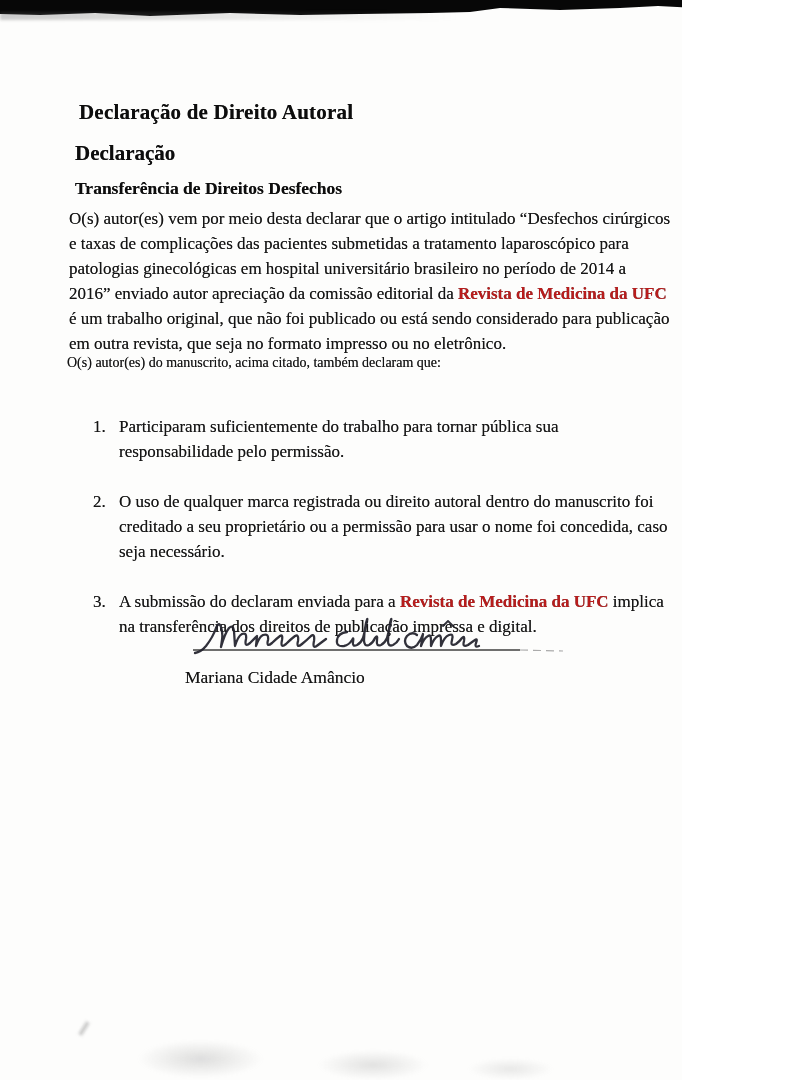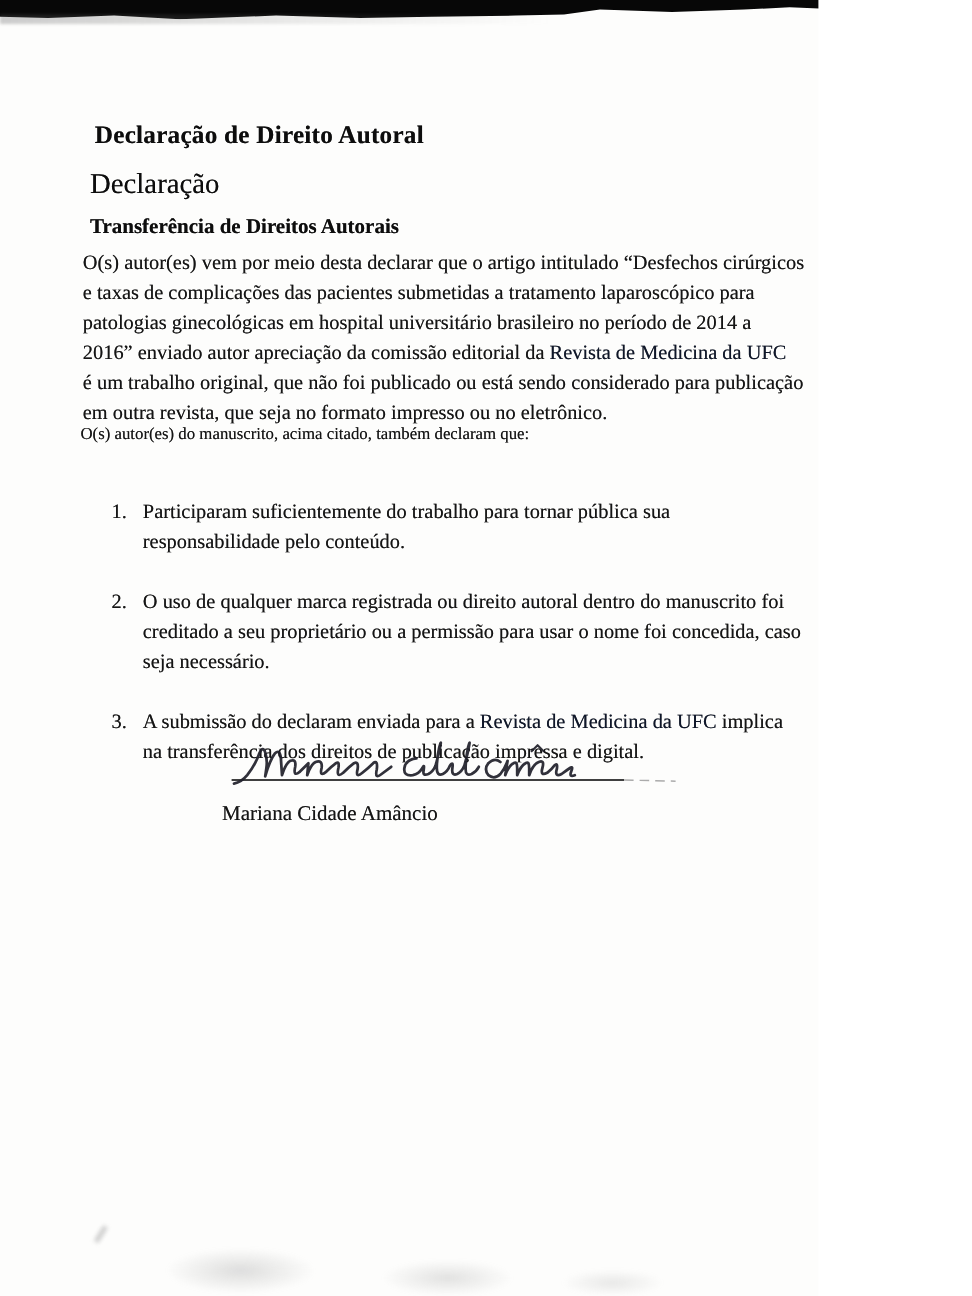--- a/index.html
+++ b/index.html
@@ -39,31 +39,31 @@
   .n3{left:468px;top:1058px;width:85px;height:22px;
       background:radial-gradient(closest-side,rgba(160,160,160,.22),rgba(160,160,160,0));}
   .n4{left:82px;top:1021px;width:4px;height:15px;background:rgba(140,140,140,.45);
       transform:rotate(32deg);}
   .n5{left:765px;top:886px;width:9px;height:9px;border-radius:50%;
       background:radial-gradient(closest-side,rgba(170,170,170,.55),rgba(170,170,170,0));}
   
   .blk{position:absolute;white-space:pre-line;
        text-shadow:0 0 .5px rgba(15,15,15,.65);}
   .h1{left:79px;top:100px;font-size:21px;font-weight:bold;letter-spacing:.2px;color:#0d0d0d;}
-  .h2a{left:75px;top:141px;font-size:24px;font-weight:normal;color:#0d0d0d;}
+  .h2a{left:75px;top:141px;font-size:21px;font-weight:bold;color:#0d0d0d;}
   .h2b{left:75px;top:178px;font-size:17.5px;font-weight:bold;color:#0d0d0d;}
   .p1{left:69px;top:206px;width:706px;font-size:17px;line-height:25px;}
   .p1 .u{text-underline-offset:2px;}
   .p2{left:67px;top:350px;width:700px;font-size:14px;line-height:25px;}
   .list{left:93px;top:389px;width:660px;font-size:17px;line-height:25px;}
   .li{display:flex;}
   .li-num{width:26px;flex:0 0 26px;white-space:pre-line;
           text-shadow:0 0 .5px rgba(15,15,15,.65);}
   .li-text{width:605px;white-space:pre-line;text-shadow:0 0 .5px rgba(15,15,15,.65);}
-  b{font-weight:normal;color:#0f172a;}
+  b{font-weight:bold;color:#b91c1c;}
   
   .sig{position:absolute;left:185px;top:606px;width:390px;height:64px;}
   .typed-name{position:absolute;left:185px;top:667px;width:390px;text-align:left;
               font-size:17.5px;text-shadow:0 0 .5px rgba(15,15,15,.6);}
 </style>
 </head>
 <body>
 
 <div class="page">
 
@@ -72,36 +72,36 @@
   <div class="edge-right"></div>
   <div class="smudge-top"></div>
   <div class="noise n1"></div>
   <div class="noise n2"></div>
   <div class="noise n3"></div>
   <div class="noise n4"></div>
   <div class="noise n5"></div>
 
   <div class="blk h1">Declaração de Direito Autoral</div>
   <div class="blk h2a">Declaração</div>
-  <div class="blk h2b">Transferência de Direitos Autorais</div>
+  <div class="blk h2b">Transferência de Direitos Desfechos</div>
 
   <div class="blk p1"><span>O(s) autor(es) vem por meio desta declarar que o artigo intitulado “</span><span class="u">Desfechos cirúrgicos
 e taxas de complicações das pacientes submetidas a tratamento laparoscópico para
 patologias ginecológicas em hospital universitário brasileiro no período de 2014 a
 2016</span><span>” enviado autor apreciação da comissão editorial da </span><b>Revista de Medicina da UFC</b><span>
 é um trabalho original, que não foi publicado ou está sendo considerado para publicação
 em outra revista, que seja no formato impresso ou no eletrônico.</span></div>
 
   <div class="blk p2">O(s) autor(es) do manuscrito, acima citado, também declaram que:</div>
 
   <div class="blk list">
     <div class="li">
       <span class="li-num">1.</span>
       <span class="li-text">Participaram suficientemente do trabalho para tornar pública sua
-responsabilidade pelo conteúdo.</span>
+responsabilidade pelo permissão.</span>
     </div>
     <div class="li">
       <span class="li-num">2.</span>
       <span class="li-text">O uso de qualquer marca registrada ou direito autoral dentro do manuscrito foi
 creditado a seu proprietário ou a permissão para usar o nome foi concedida, caso
 seja necessário.</span>
     </div>
     <div class="li">
       <span class="li-num">3.</span>
       <span class="li-text"><span>A submissão do declaram enviada para a </span><b>Revista de Medicina da UFC</b><span> implica

